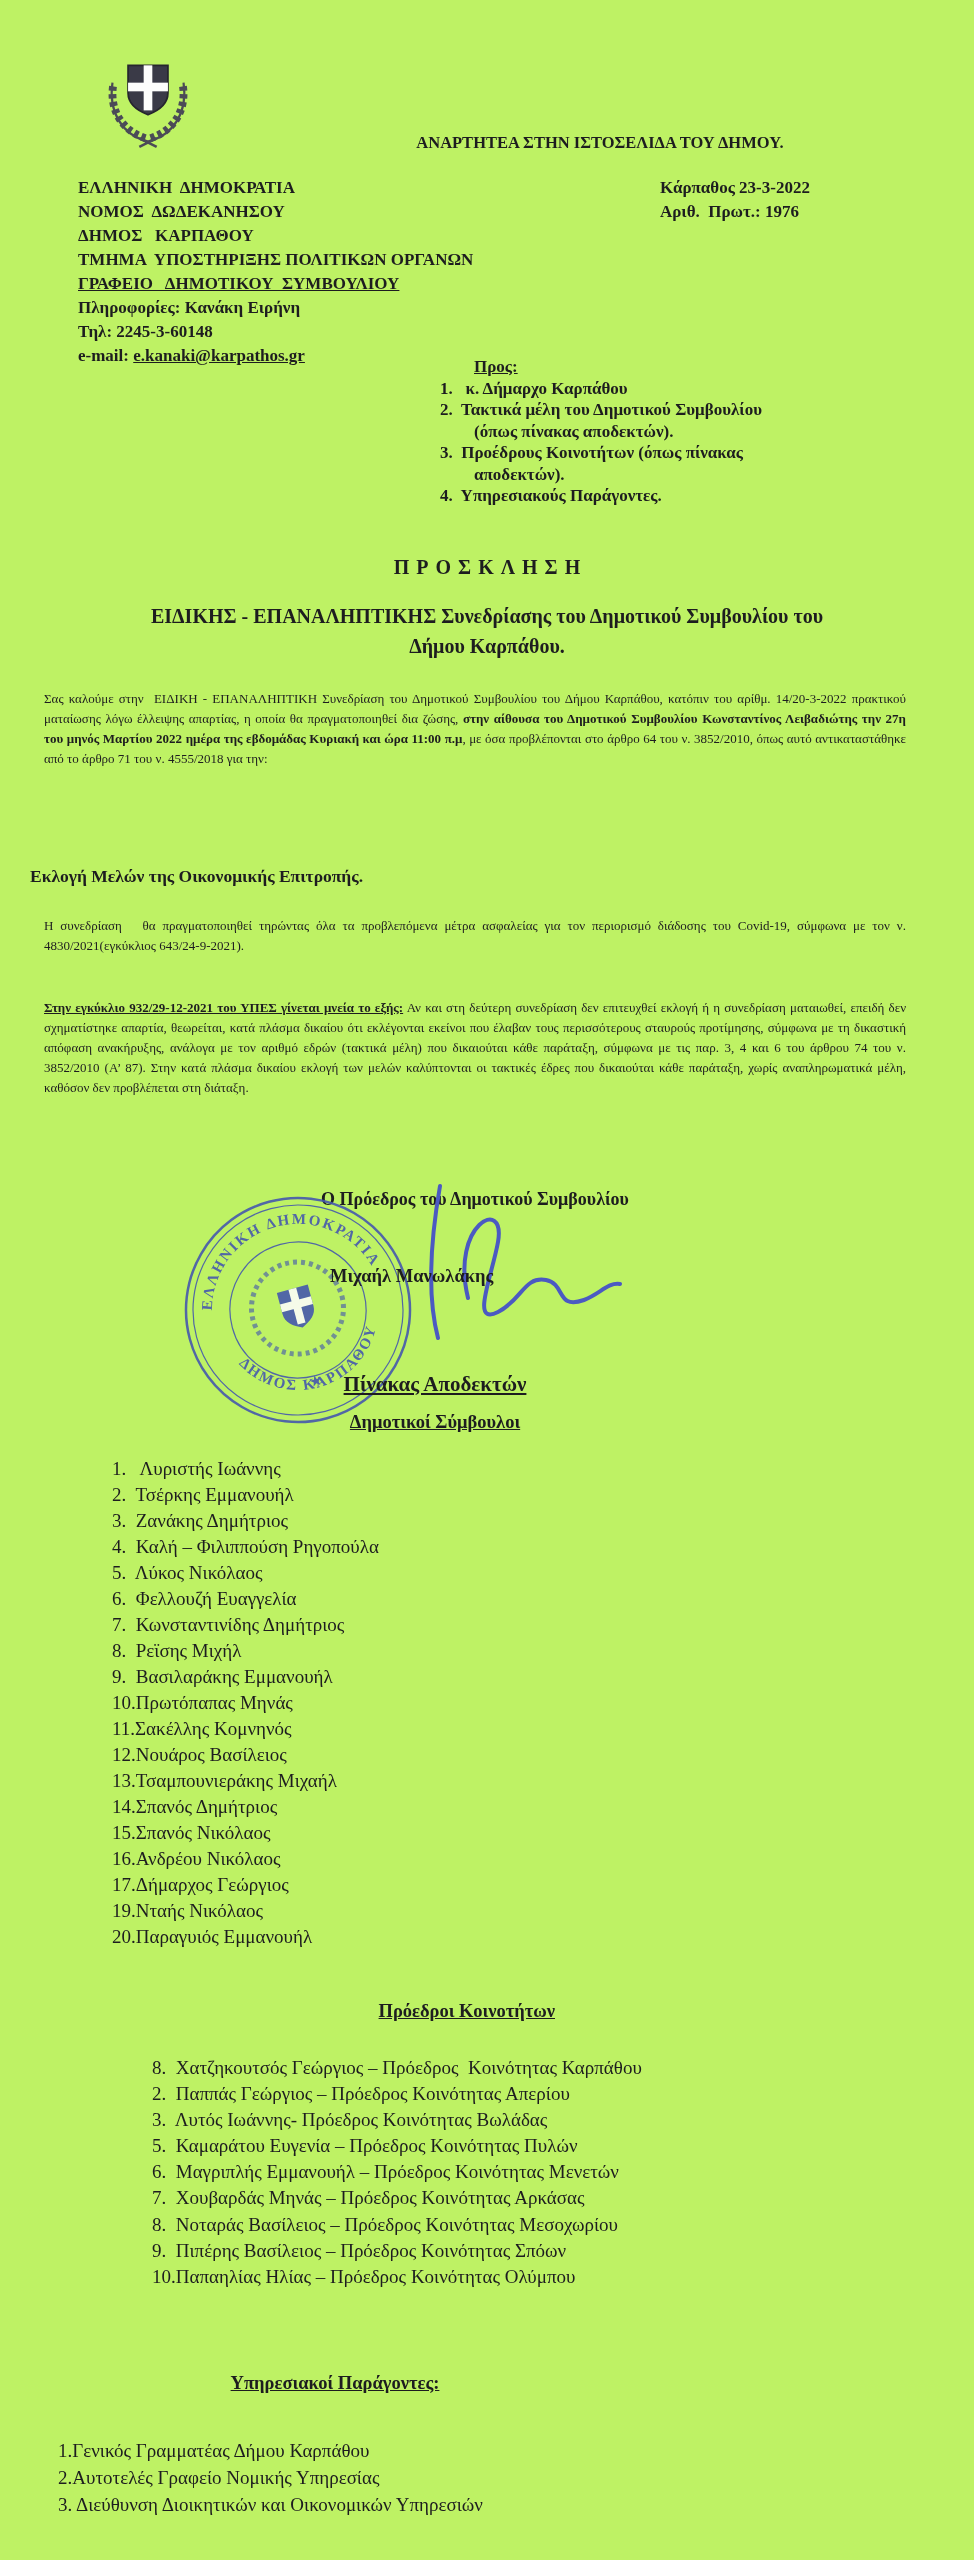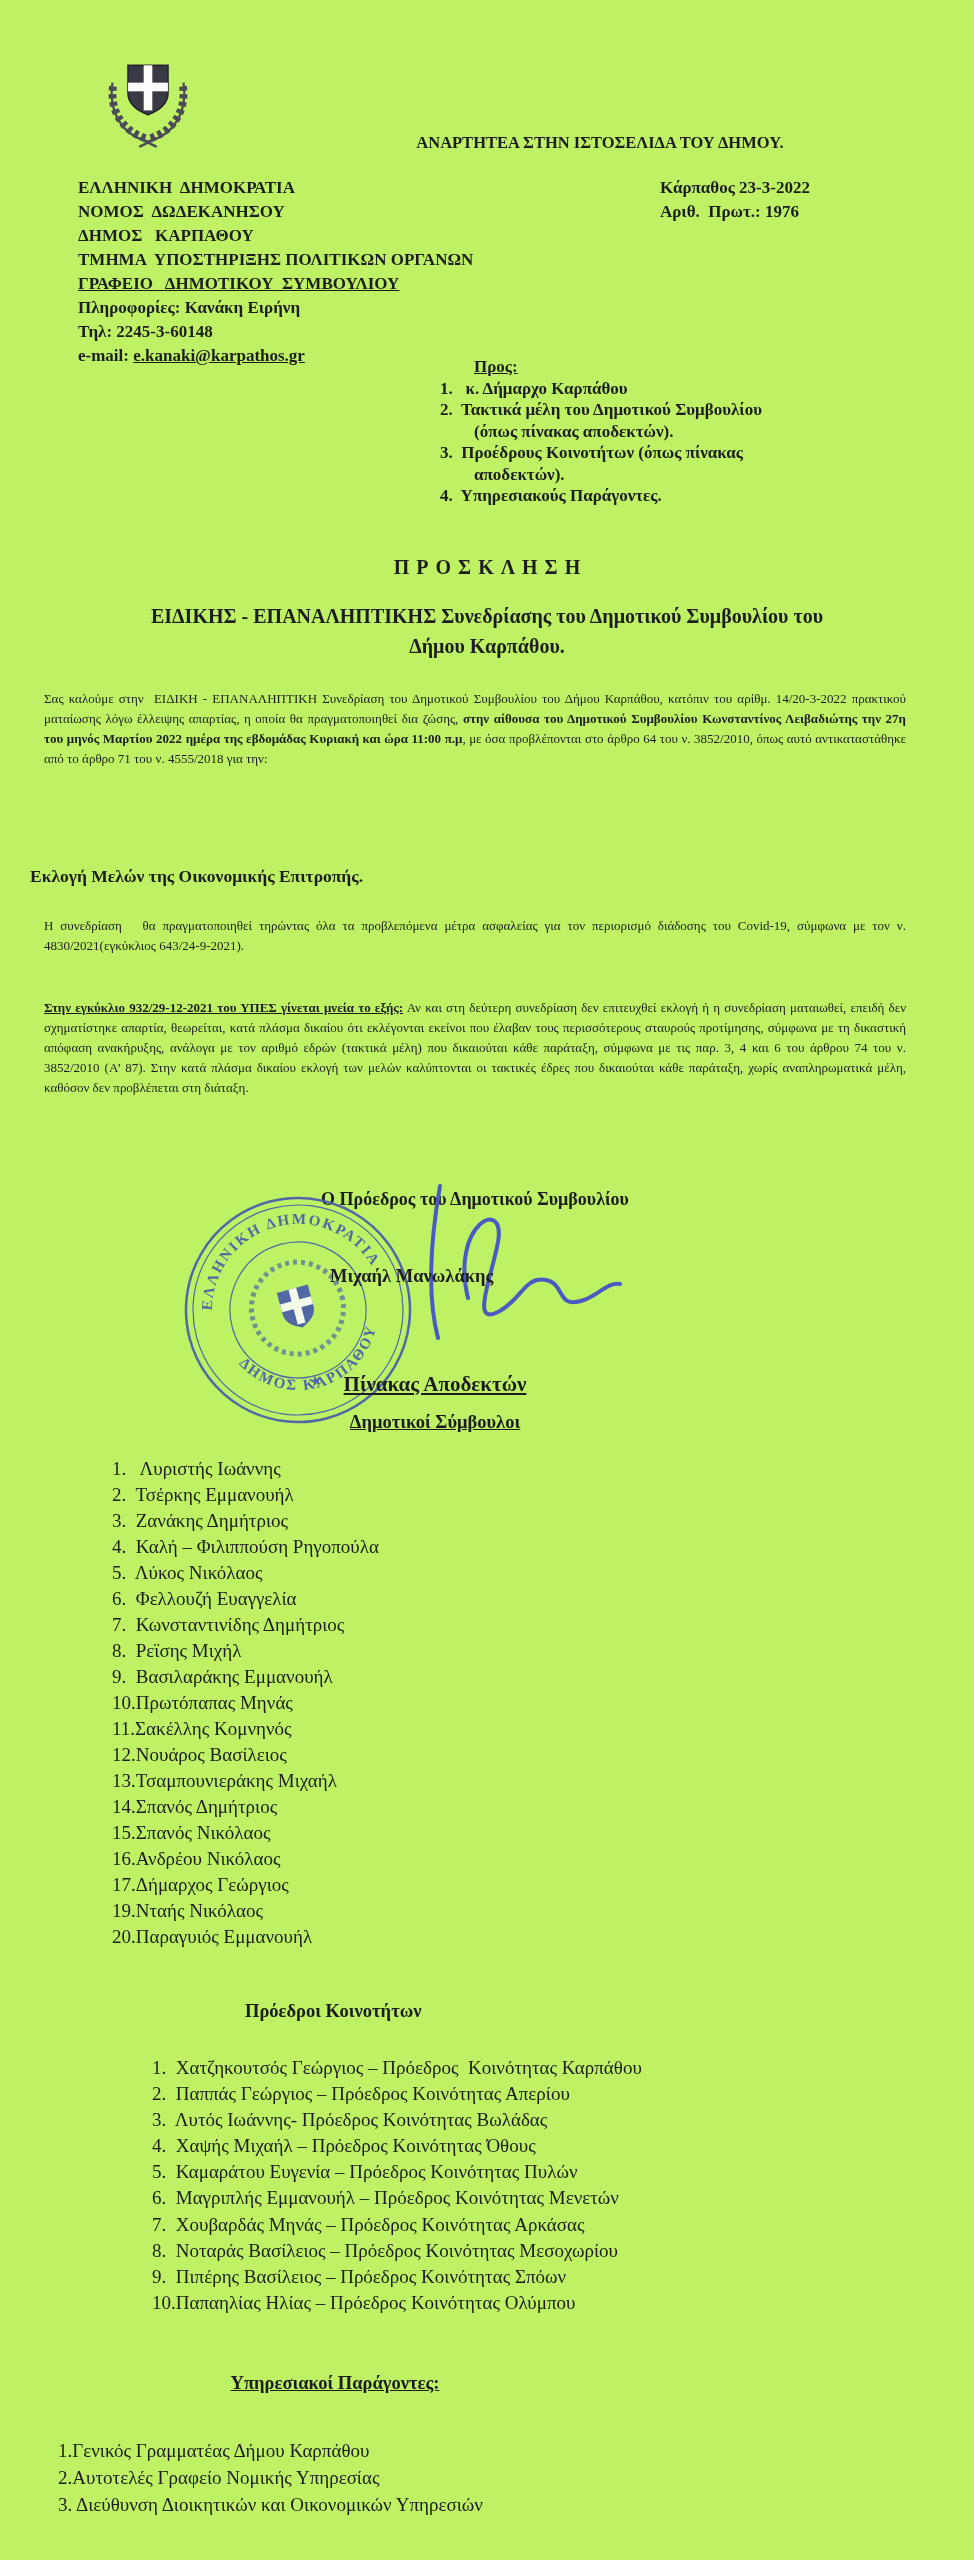--- a/index.html
+++ b/index.html
@@ -39,21 +39,21 @@
   .p3-lead{font-weight:bold;text-decoration:underline;}
 
   .sig-role{left:245px;top:1189px;width:460px;text-align:center;font-size:18px;font-weight:bold;}
   .stamp-svg{left:178px;top:1190px;width:240px;height:240px;opacity:0.88;}
   .sig-svg{left:398px;top:1180px;width:228px;height:168px;}
   .sig-name{left:330px;top:1266px;width:290px;text-align:left;font-size:18.5px;font-weight:bold;}
 
   .dist-title{left:280px;top:1372px;width:310px;text-align:center;font-size:21px;font-weight:bold;text-decoration:underline;}
   .councilors-title{left:280px;top:1412px;width:310px;text-align:center;font-size:18.5px;font-weight:bold;text-decoration:underline;}
   .councilors{left:112px;top:1456px;width:520px;font-size:19px;line-height:26px;}
-  .presidents-title{left:245px;top:2001px;width:310px;text-align:left;font-size:18.5px;font-weight:bold;}
+  .presidents-title{left:245px;top:2001px;width:310px;text-align:right;font-size:18.5px;font-weight:bold;text-decoration:underline;}
   .presidents{left:152px;top:2055px;width:640px;font-size:19px;line-height:26.1px;}
   .officials-title{left:180px;top:2373px;width:310px;text-align:center;font-size:18.5px;font-weight:bold;text-decoration:underline;}
   .officials{left:58px;top:2437px;width:640px;font-size:19px;line-height:27px;}
   .list-item{white-space:pre-wrap;}
 </style>
 </head>
 <body>
 
 <div class="page">
 
@@ -162,24 +162,23 @@
       <div class="list-item">14.Σπανός Δημήτριος</div>
       <div class="list-item">15.Σπανός Νικόλαος</div>
       <div class="list-item">16.Ανδρέου Νικόλαος</div>
       <div class="list-item">17.Δήμαρχος Γεώργιος</div>
       <div class="list-item">19.Νταής Νικόλαος</div>
       <div class="list-item">20.Παραγυιός Εμμανουήλ</div>
     </div>
 
   <div class="abs presidents-title">Πρόεδροι Κοινοτήτων</div>
   <div class="abs presidents">
-      <div class="list-item">1.  Χατζηκουτσός Γεώργιος – Πρόεδρος  Κοινότητας Καρπάθου</div>
+      <div class="list-item">8.  Χατζηκουτσός Γεώργιος – Πρόεδρος  Κοινότητας Καρπάθου</div>
       <div class="list-item">2.  Παππάς Γεώργιος – Πρόεδρος Κοινότητας Απερίου</div>
       <div class="list-item">3.  Λυτός Ιωάννης- Πρόεδρος Κοινότητας Βωλάδας</div>
-      <div class="list-item">4.  Χαψής Μιχαήλ – Πρόεδρος Κοινότητας Όθους</div>
       <div class="list-item">5.  Καμαράτου Ευγενία – Πρόεδρος Κοινότητας Πυλών</div>
       <div class="list-item">6.  Μαγριπλής Εμμανουήλ – Πρόεδρος Κοινότητας Μενετών</div>
       <div class="list-item">7.  Χουβαρδάς Μηνάς – Πρόεδρος Κοινότητας Αρκάσας</div>
       <div class="list-item">8.  Νοταράς Βασίλειος – Πρόεδρος Κοινότητας Μεσοχωρίου</div>
       <div class="list-item">9.  Πιπέρης Βασίλειος – Πρόεδρος Κοινότητας Σπόων</div>
       <div class="list-item">10.Παπαηλίας Ηλίας – Πρόεδρος Κοινότητας Ολύμπου</div>
     </div>
 
   <div class="abs officials-title">Υπηρεσιακοί Παράγοντες:</div>
   <div class="abs officials">

